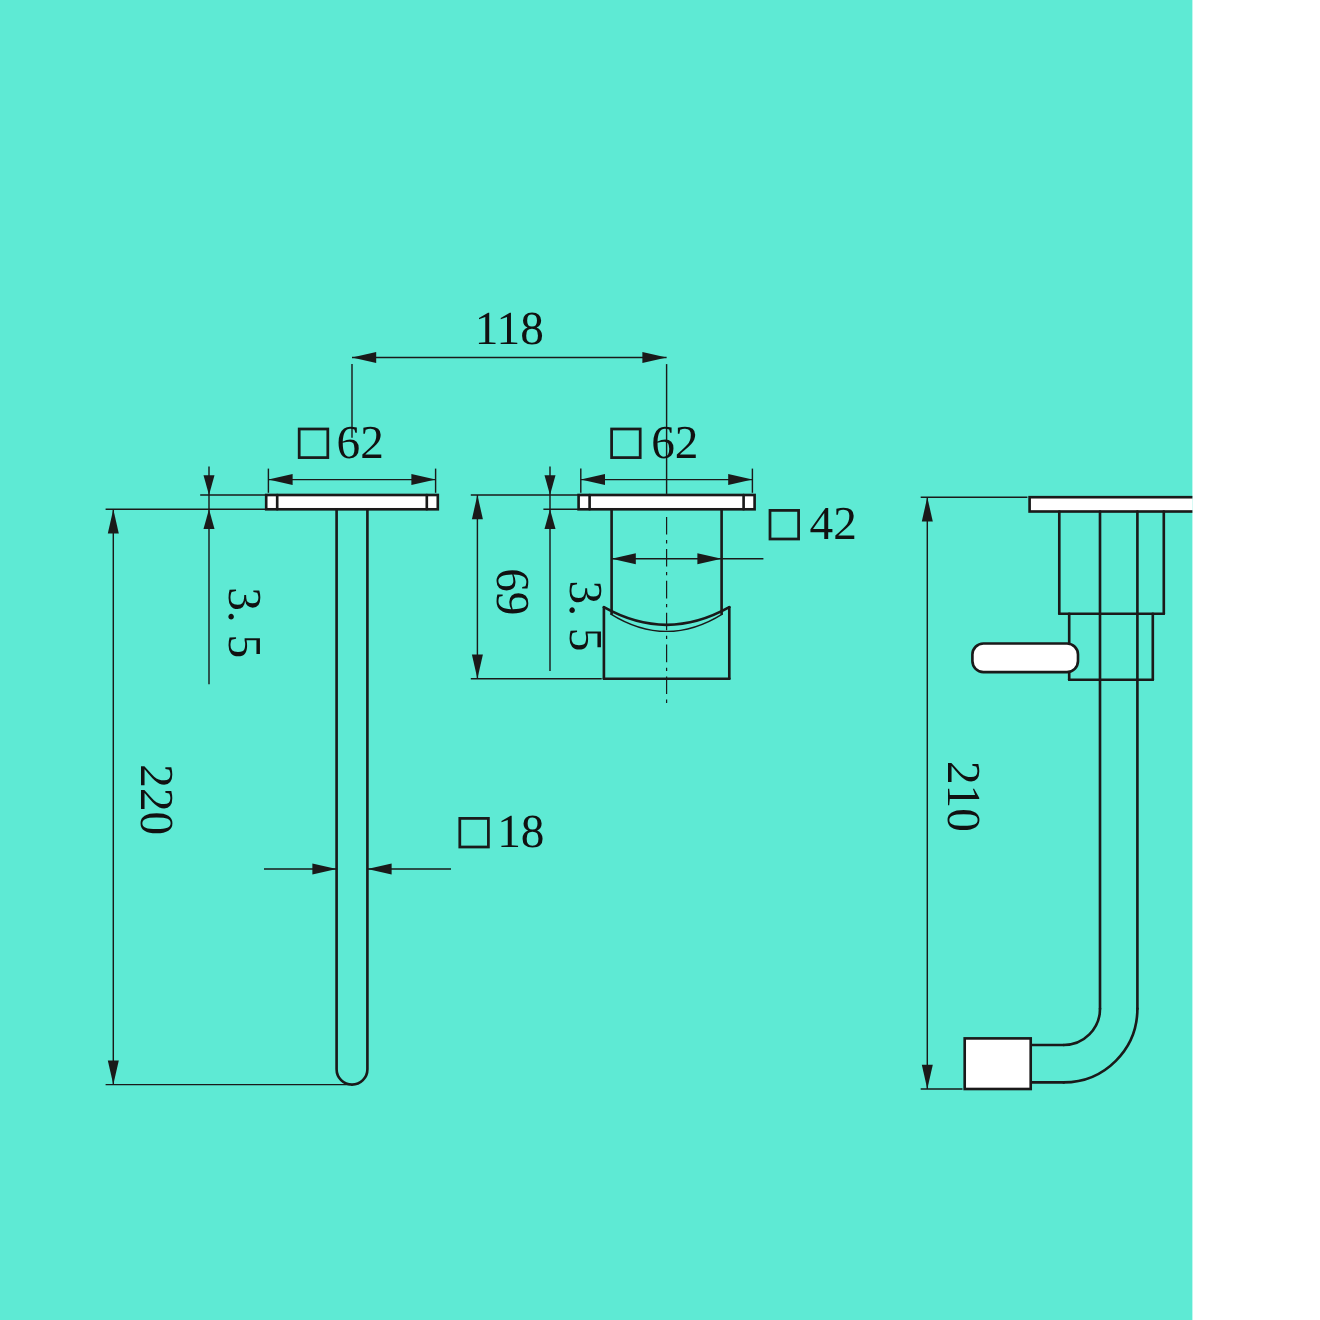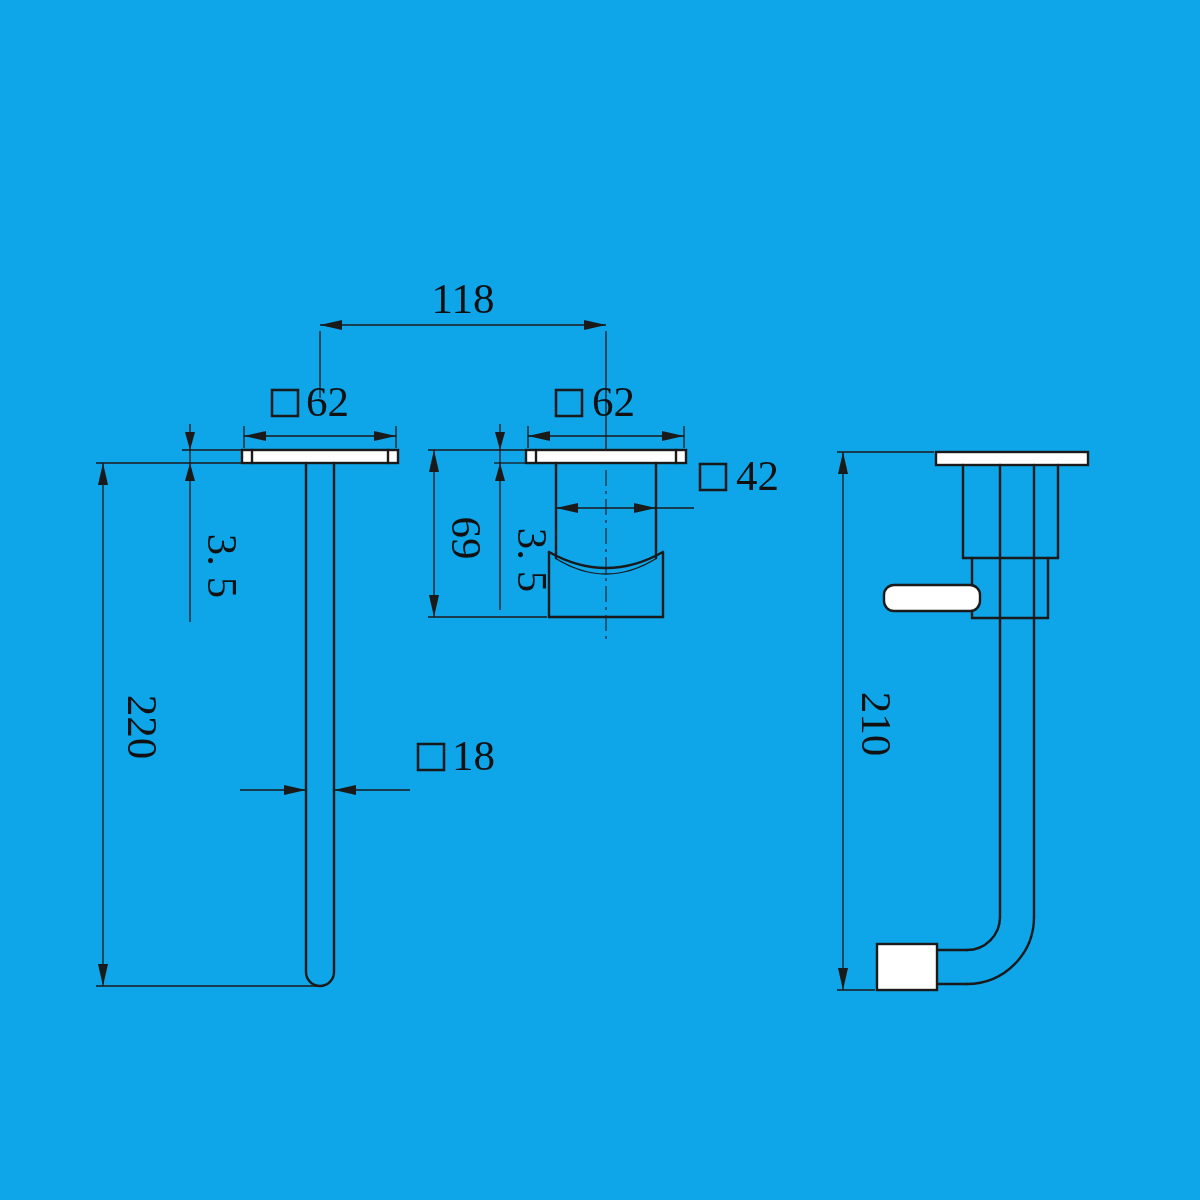--- a/index.html
+++ b/index.html
@@ -1,16 +1,16 @@
 <!DOCTYPE html>
 <html><head>
 <meta charset="utf-8">
 <style>
   html,body{margin:0;padding:0;background:#ffffff;}
-  .page{width:1200px;height:1200px;background:#0ea5e9;position:relative;overflow:hidden;}
+  .page{width:1084px;height:1200px;background:#5eead4;position:relative;overflow:hidden;}
   svg{display:block;}
   .obj{stroke:#1a1a1a;stroke-width:2.4;fill:none;stroke-linecap:round;}
   .objf{stroke:#1a1a1a;stroke-width:2.4;fill:#ffffff;}
   .thin{stroke:#1a1a1a;stroke-width:1.3;fill:none;}
   .center{stroke:#1a1a1a;stroke-width:1.1;fill:none;stroke-dasharray:16 5 3 5;}
   .arrow{fill:#1a1a1a;stroke:none;}
   .sym{stroke:#1a1a1a;stroke-width:2.5;fill:none;}
   .dimtext{font:43px "Liberation Serif", serif;fill:#111111;}
 </style>
 </head>

